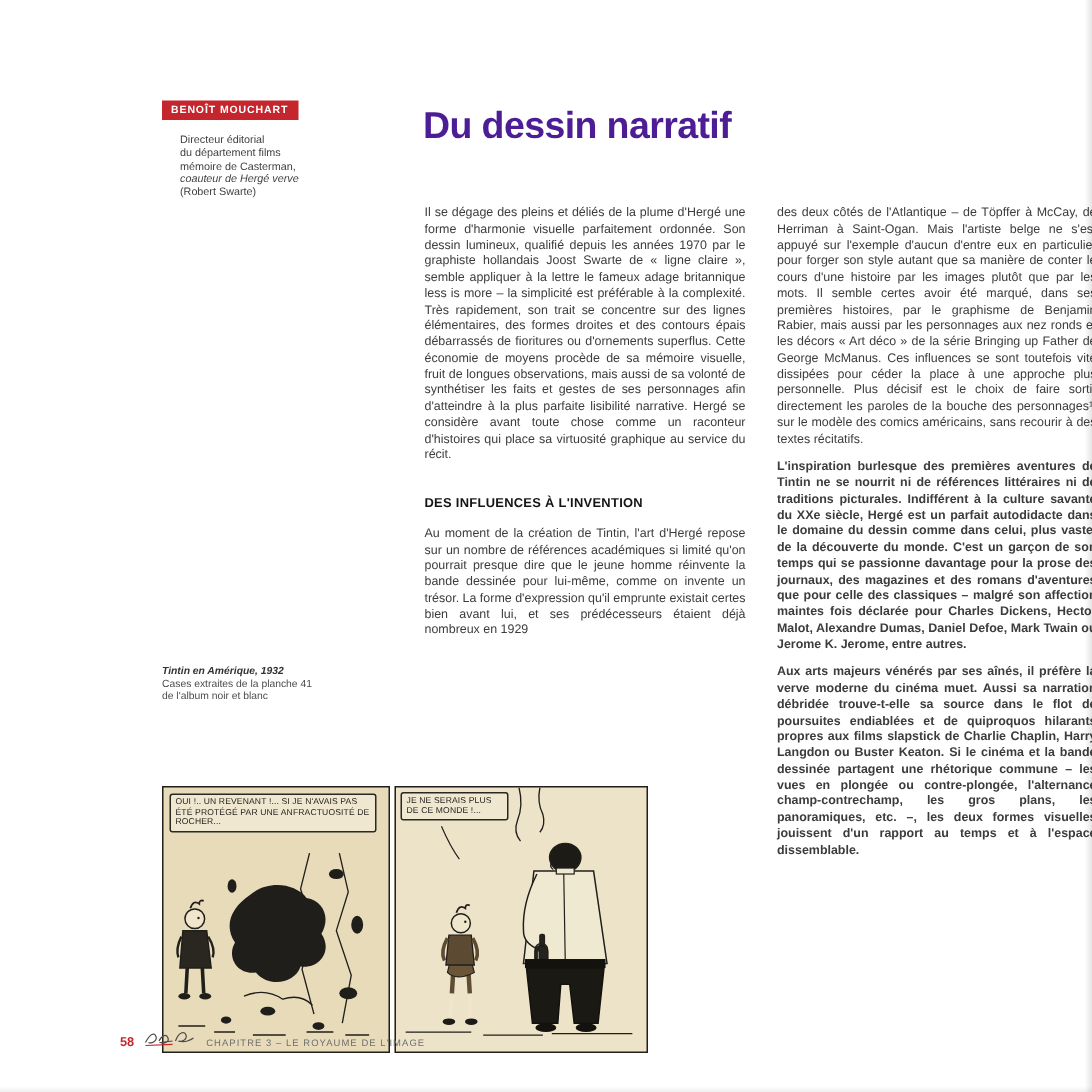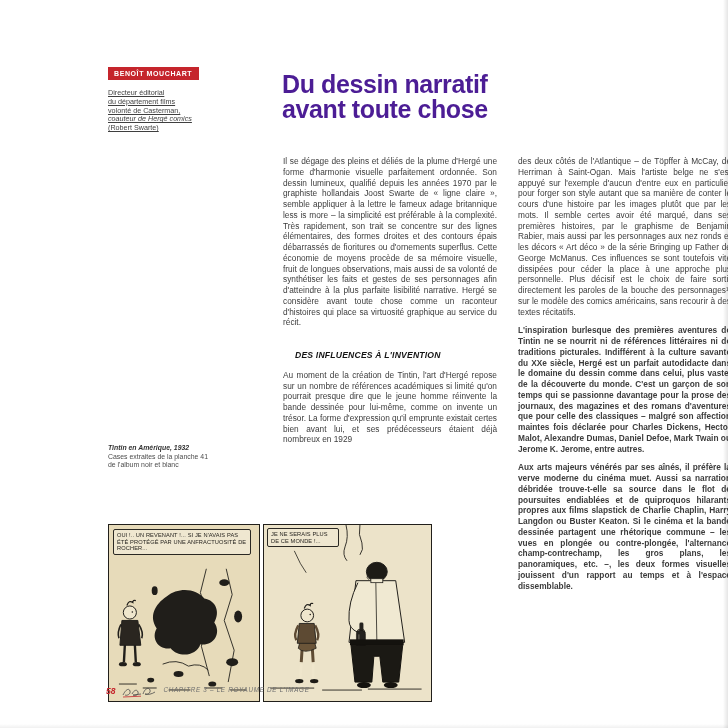--- a/index.html
+++ b/index.html
@@ -7,78 +7,77 @@
        font-family:"Liberation Sans", sans-serif;-webkit-font-smoothing:antialiased;}
   .page{position:absolute;inset:0;background:#ffffff;}
   .edge-right{position:absolute;top:0;right:0;width:5px;height:100%;
       background:linear-gradient(to right,rgba(0,0,0,0),rgba(0,0,0,0.10));}
   .edge-bottom{position:absolute;left:0;bottom:0;width:100%;height:4px;
       background:linear-gradient(to bottom,rgba(0,0,0,0),rgba(0,0,0,0.06));}
 
   
   .author-tag{position:absolute;left:108px;top:67px;background:#c5252c;color:#fff;
       font-size:7px;font-weight:bold;letter-spacing:.6px;padding:3px 7px 3px 6px;}
-  .author-bio{position:absolute;left:108px;top:89px;width:130px;
-      font-size:7.2px;line-height:8.8px;color:#3f3f3f;text-decoration:underline;}
+  .author-bio{position:absolute;left:120px;top:89px;width:130px;
+      font-size:7.2px;line-height:8.8px;color:#3f3f3f;}
   .author-bio .italic{font-style:italic;}
 
   
   .page-title{position:absolute;left:282px;top:72px;
       font-size:25px;line-height:25px;font-weight:800;letter-spacing:-0.4px;
       color:#4c1d95;}
 
   
-  .col{position:absolute;top:156px;font-size:8.3px;line-height:10.75px;
+  .col{position:absolute;top:136px;font-size:8.3px;line-height:10.75px;
       text-align:justify;color:#3c3c3c;font-weight:400;}
   .col-left{left:283px;width:214px;}
   .col-right{left:506px;width:213px;margin-left:12px;}
   .col p{margin:0 0 0 0;}
   .col p + p{margin-top:8px;font-weight:bold;}
   .subhead{font-size:8.6px;font-weight:bold;color:#141414;letter-spacing:.2px;
-      margin:22px 0 9px 12px;font-style:italic;}
+      margin:22px 0 9px 0;}
 
   
   .caption{position:absolute;left:108px;top:444px;width:150px;
       font-size:6.9px;line-height:8.6px;color:#4c4c4c;}
   .caption .cap-title{font-weight:bold;font-style:italic;color:#333;}
 
   
   .strip{position:absolute;left:108px;top:524px;display:flex;gap:3px;}
   .panel{position:relative;border:1.4px solid #211f1b;box-sizing:border-box;}
   .panel-1{width:152px;height:178px;background:#e7dbba;}
   .panel-2{width:169px;height:178px;background:#ece3c9;}
   .panel svg{position:absolute;inset:0;}
   .bubble{position:absolute;border:1px solid #2a2823;background:#efe7d0;
       font-size:5.7px;line-height:6.6px;color:#201e1a;padding:2px 3px;
       letter-spacing:.1px;border-radius:2px;text-align:left;}
   .bubble-1{left:4px;top:4px;width:130px;}
   .bubble-2{left:3px;top:3px;width:64px;}
 
   
-  .footer{position:absolute;left:106px;top:686px;display:flex;align-items:flex-start;gap:6px;font-style:italic;}
+  .footer{position:absolute;left:80px;top:686px;display:flex;align-items:flex-end;gap:6px;}
   .page-number{color:#c5252c;font-weight:bold;font-size:8.5px;}
   .chapter-label{font-size:6.3px;letter-spacing:.7px;color:#6e6e6e;}
 </style>
 </head>
 <body>
 
 <div class="page">
 
   <div class="author-tag">BENOÎT MOUCHART</div>
   <div class="author-bio">
     <div>Directeur éditorial</div>
     <div>du département films</div>
-    <div>volonté de Casterman,</div>
-    <div class="italic">coauteur de Hergé comics</div>
+    <div>mémoire de Casterman,</div>
+    <div class="italic">coauteur de Hergé verve</div>
     <div>(Robert Swarte)</div>
   </div>
 
   <div class="page-title">
     <div>Du dessin narratif</div>
-    <div>avant toute chose</div>
   </div>
 
   <div class="col col-left">
     <p>Il se dégage des pleins et déliés de la plume d'Hergé une forme d'harmonie visuelle parfaitement ordonnée. Son dessin lumineux, qualifié depuis les années 1970 par le graphiste hollandais Joost Swarte de « ligne claire », semble appliquer à la lettre le fameux adage britannique less is more – la simplicité est préférable à la complexité. Très rapidement, son trait se concentre sur des lignes élémentaires, des formes droites et des contours épais débarrassés de fioritures ou d'ornements superflus. Cette économie de moyens procède de sa mémoire visuelle, fruit de longues observations, mais aussi de sa volonté de synthétiser les faits et gestes de ses personnages afin d'atteindre à la plus parfaite lisibilité narrative. Hergé se considère avant toute chose comme un raconteur d'histoires qui place sa virtuosité graphique au service du récit.</p>
     <div class="subhead">DES INFLUENCES À L'INVENTION</div>
     <p>Au moment de la création de Tintin, l'art d'Hergé repose sur un nombre de références académiques si limité qu'on pourrait presque dire que le jeune homme réinvente la bande dessinée pour lui-même, comme on invente un trésor. La forme d'expression qu'il emprunte existait certes bien avant lui, et ses prédécesseurs étaient déjà nombreux en 1929</p>
   </div>
   <div class="col col-right">
     <p>des deux côtés de l'Atlantique – de Töpffer à McCay, de Herriman à Saint-Ogan. Mais l'artiste belge ne s'est appuyé sur l'exemple d'aucun d'entre eux en particulier pour forger son style autant que sa manière de conter le cours d'une histoire par les images plutôt que par les mots. Il semble certes avoir été marqué, dans ses premières histoires, par le graphisme de Benjamin Rabier, mais aussi par les personnages aux nez ronds et les décors « Art déco » de la série Bringing up Father de George McManus. Ces influences se sont toutefois vite dissipées pour céder la place à une approche plus personnelle. Plus décisif est le choix de faire sortir directement les paroles de la bouche des personnages¹, sur le modèle des comics américains, sans recourir à des textes récitatifs.</p>
     <p>L'inspiration burlesque des premières aventures de Tintin ne se nourrit ni de références littéraires ni de traditions picturales. Indifférent à la culture savante du XXe siècle, Hergé est un parfait autodidacte dans le domaine du dessin comme dans celui, plus vaste, de la découverte du monde. C'est un garçon de son temps qui se passionne davantage pour la prose des journaux, des magazines et des romans d'aventures que pour celle des classiques – malgré son affection maintes fois déclarée pour Charles Dickens, Hector Malot, Alexandre Dumas, Daniel Defoe, Mark Twain ou Jerome K. Jerome, entre autres.</p>

